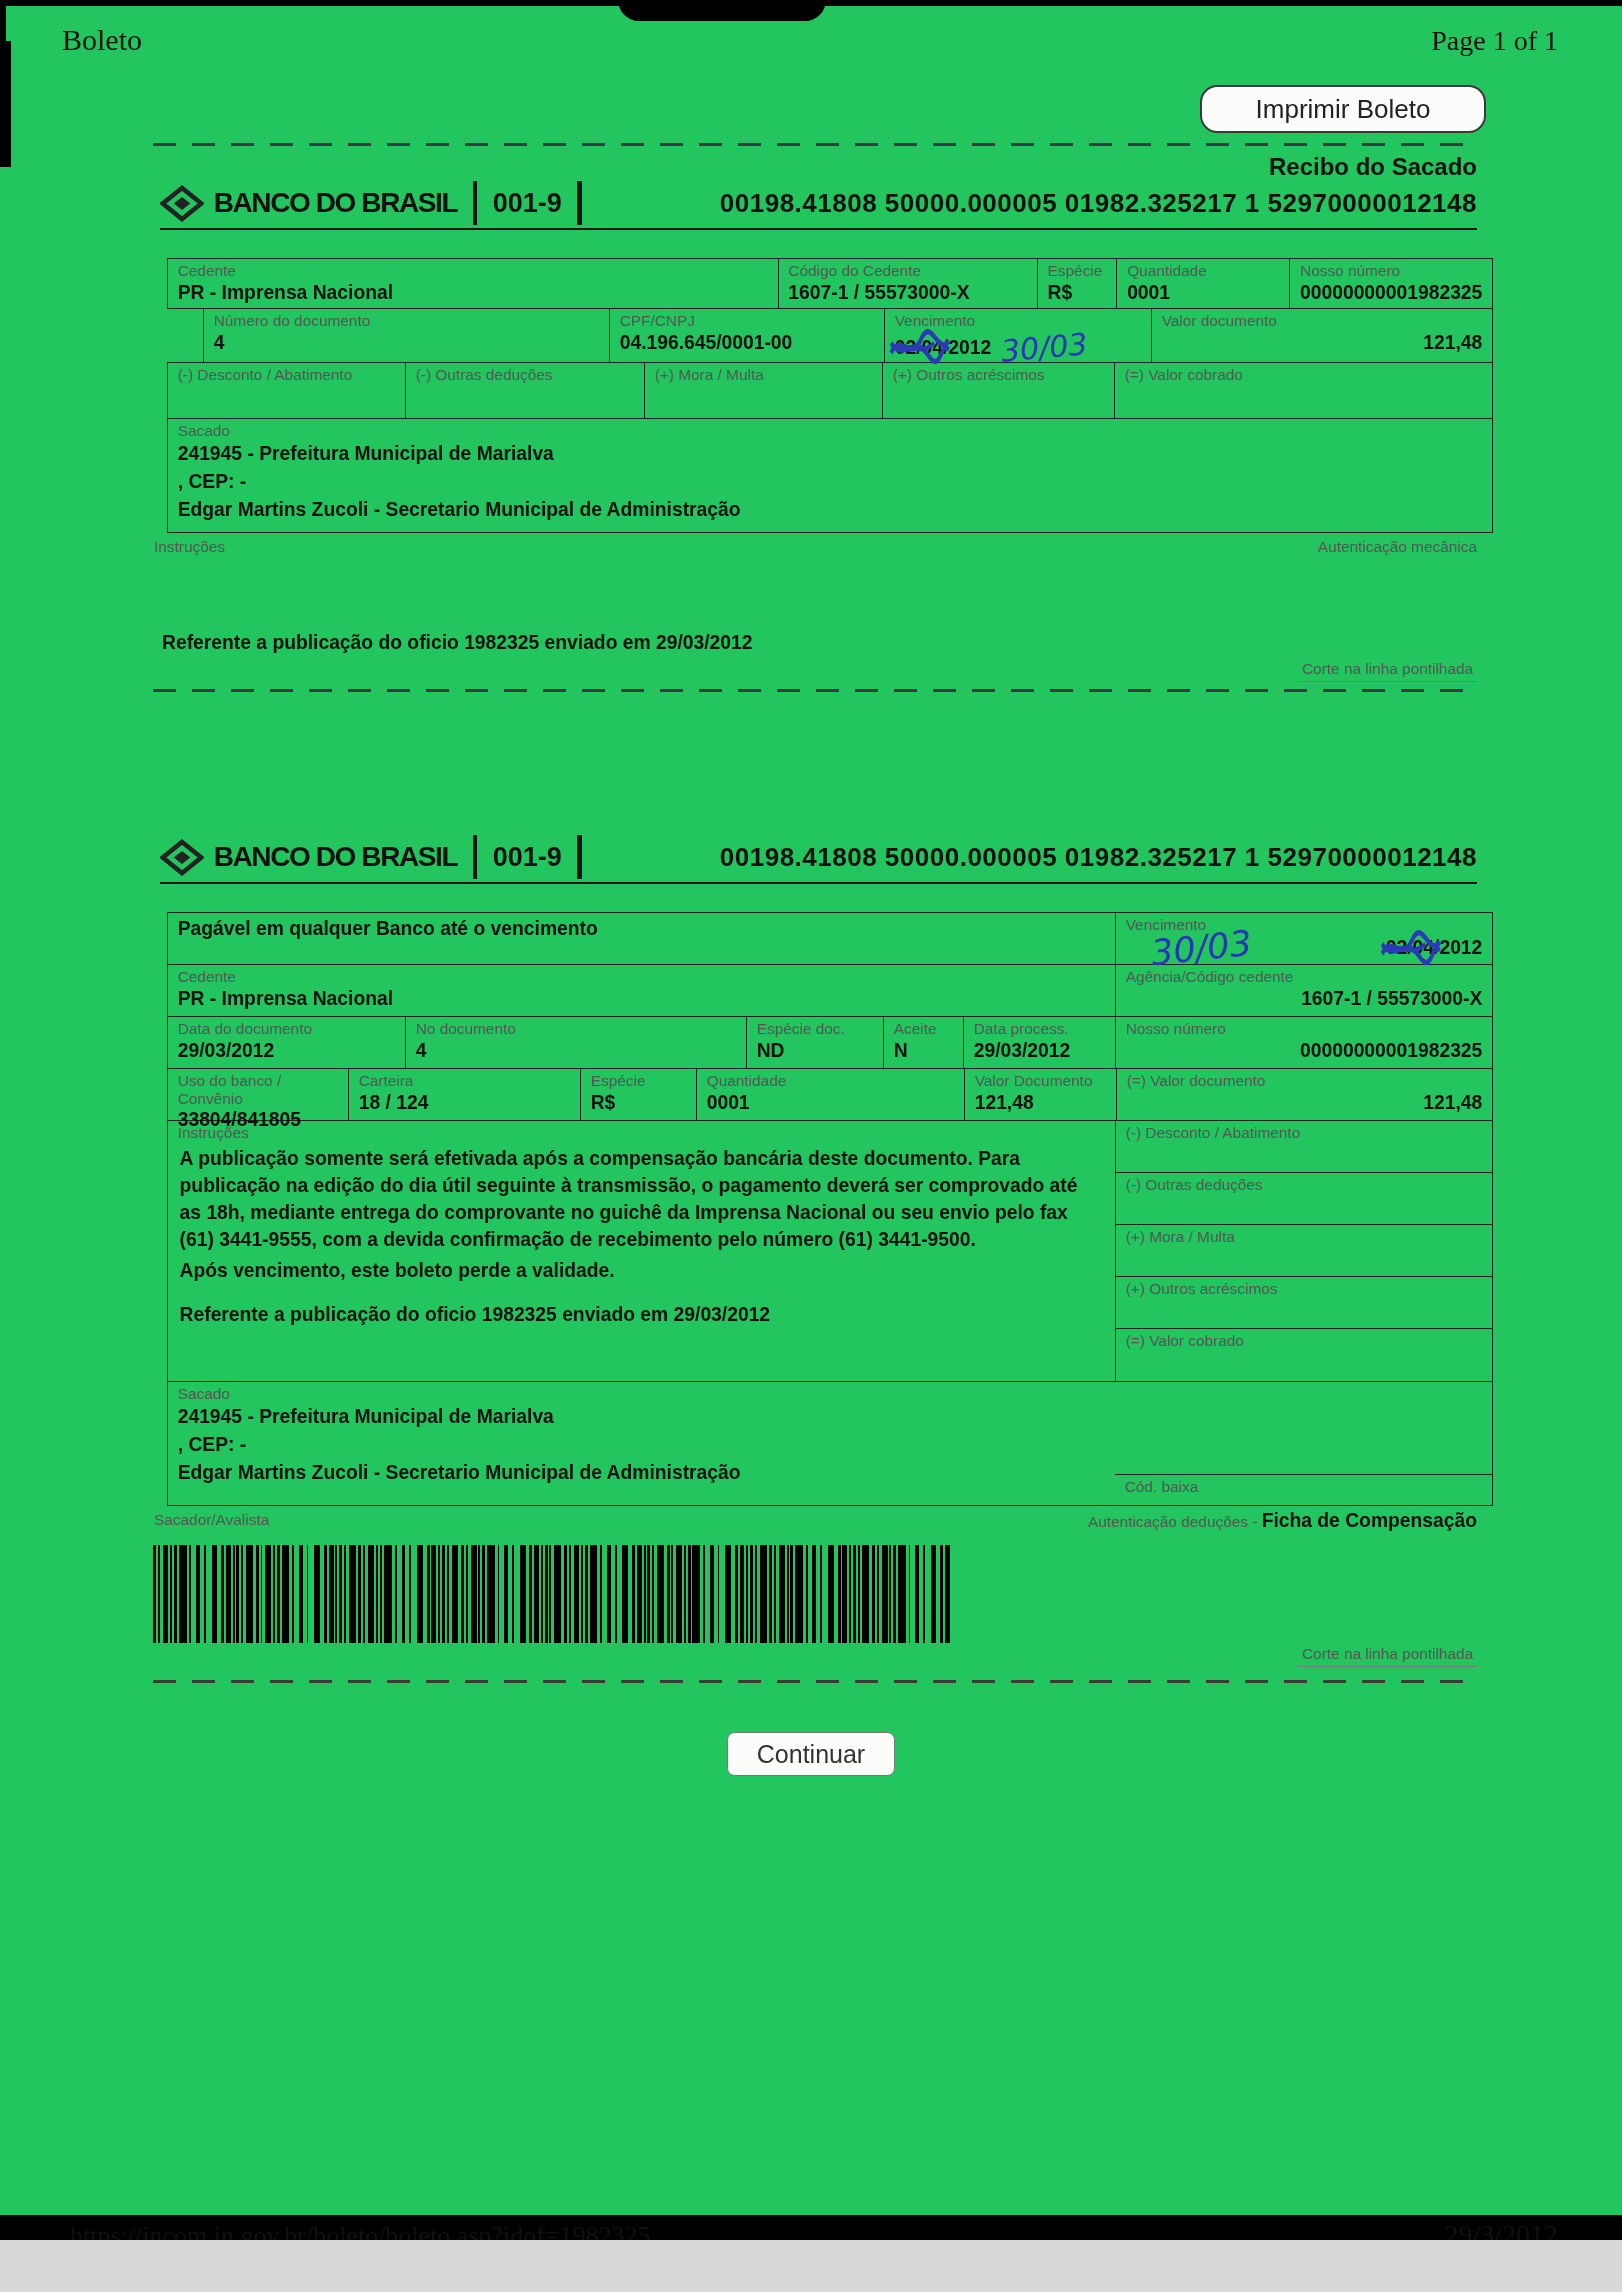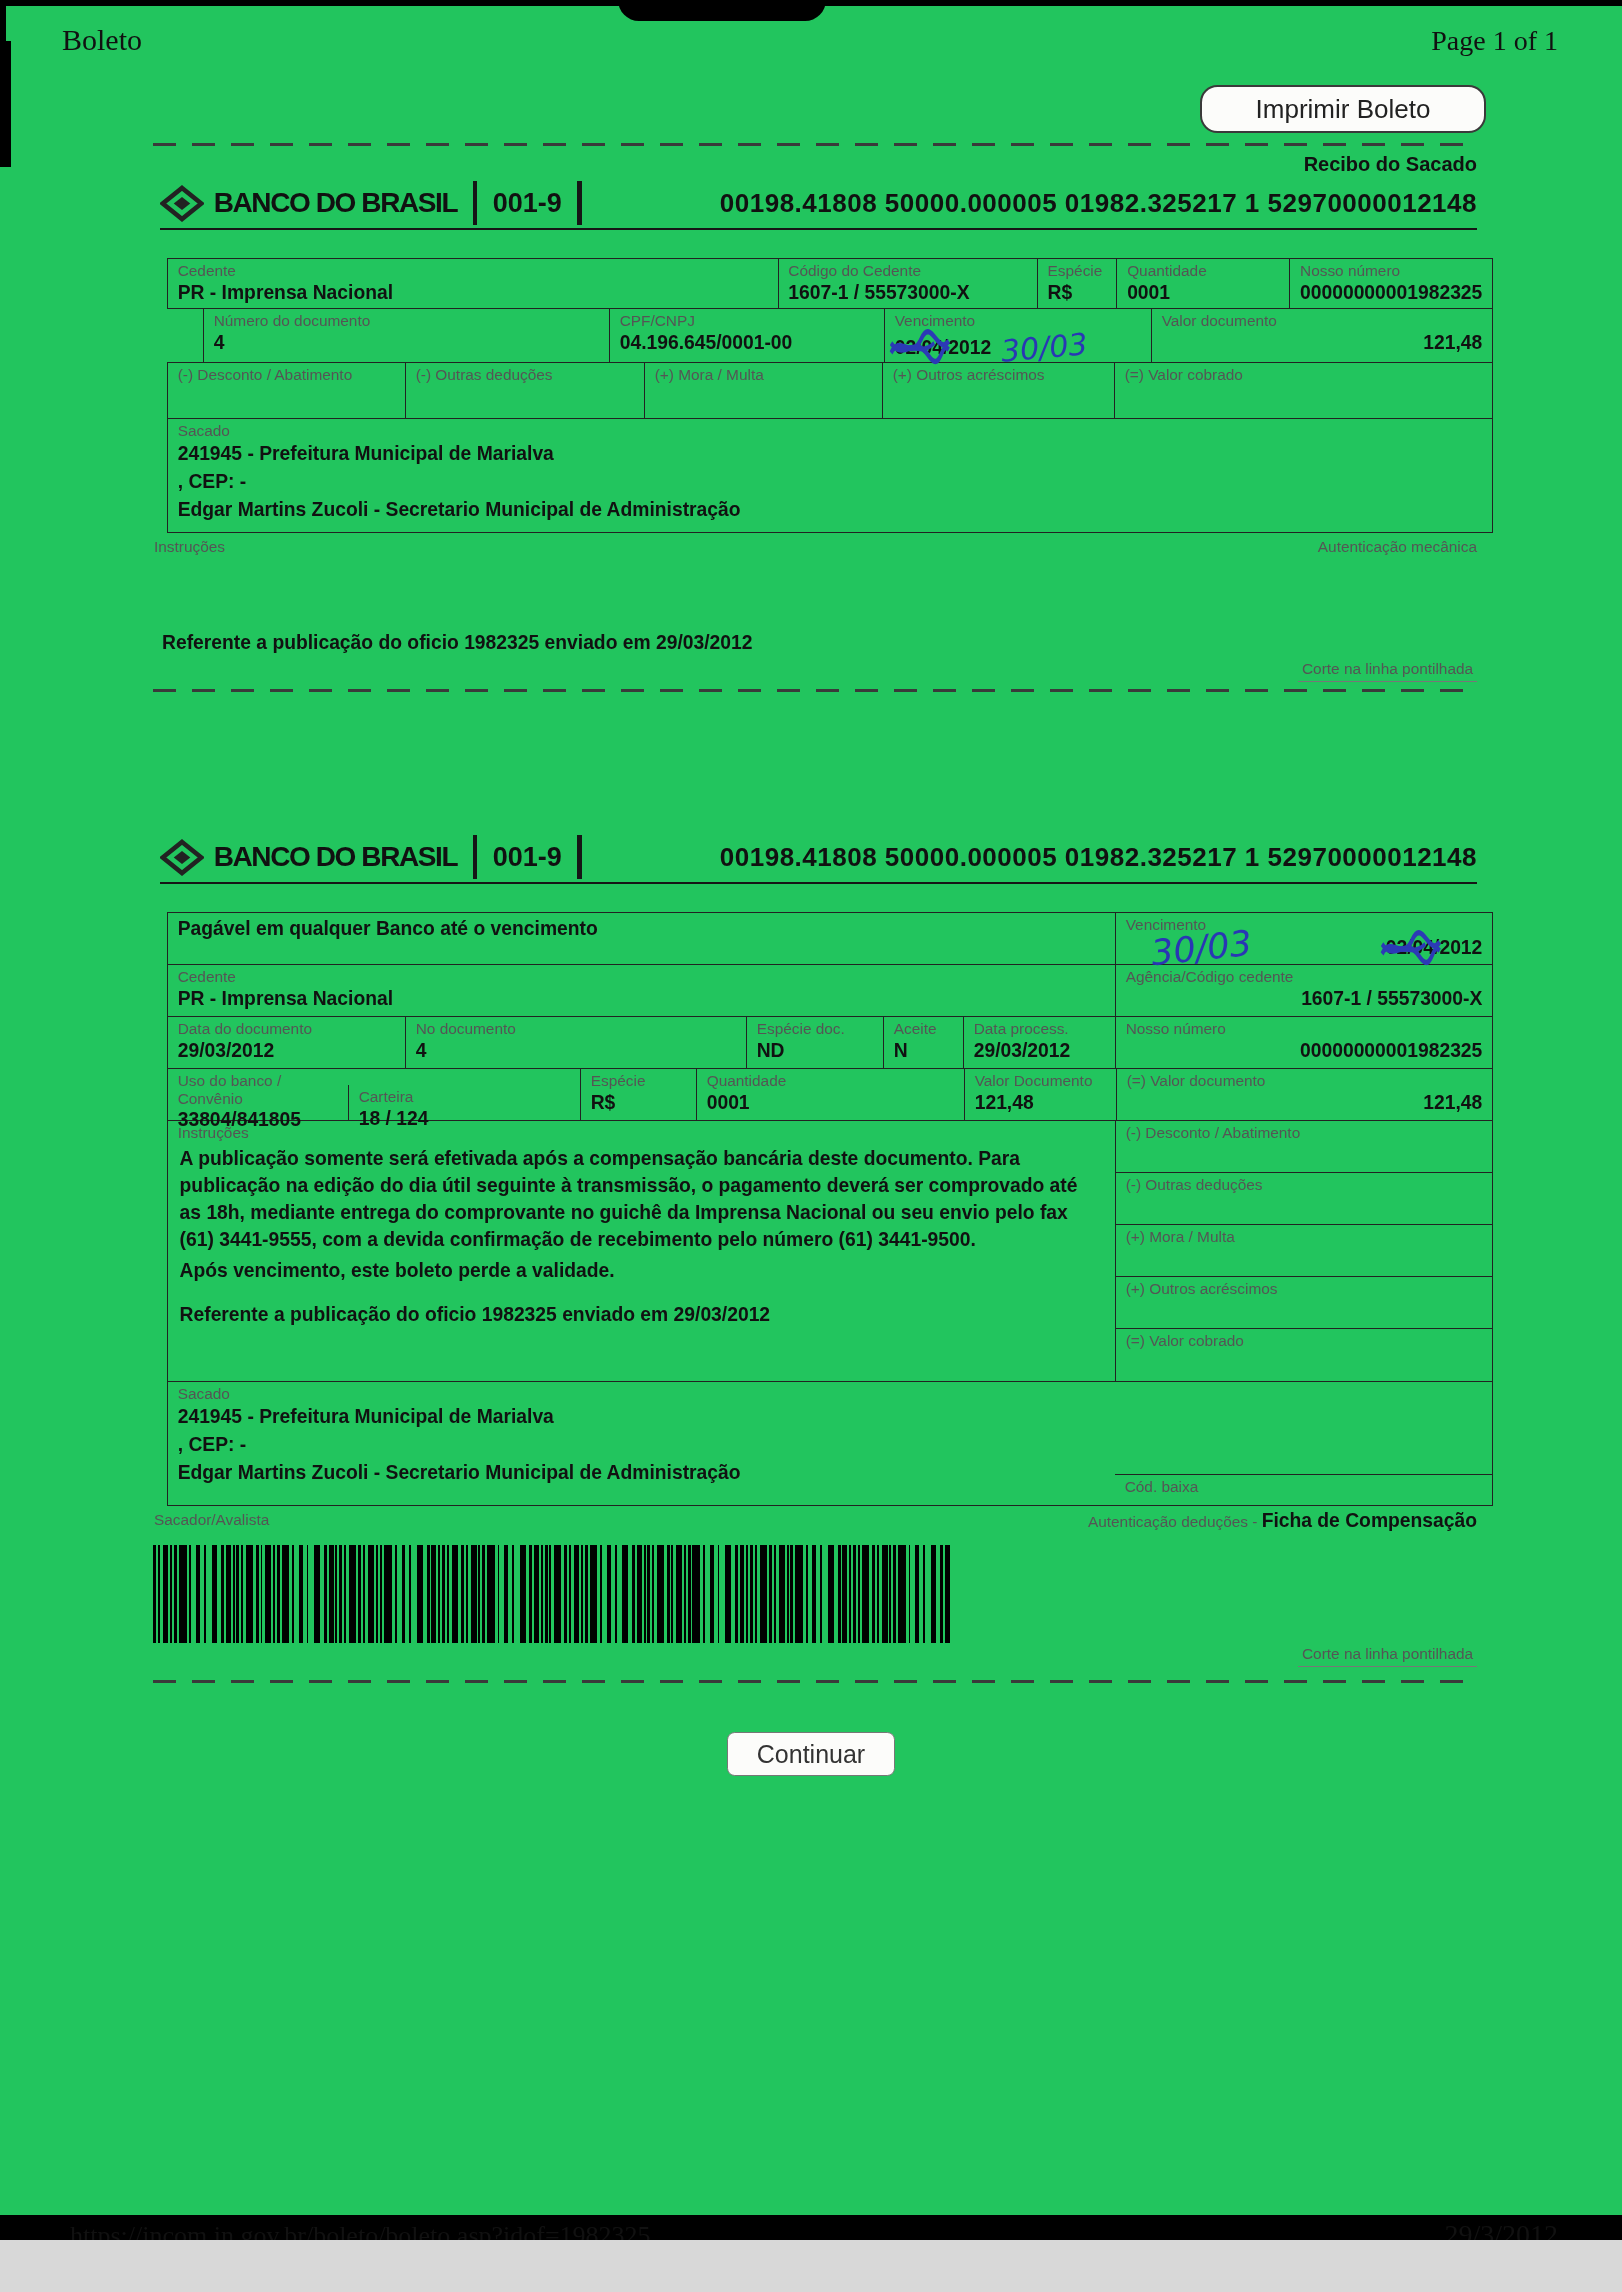--- a/index.html
+++ b/index.html
@@ -22,21 +22,21 @@
   .print-btn{position:absolute;top:85px;left:1200px;width:282px;height:44px;
              border:2.4px solid #3a3a3a;border-radius:17.4px;font-size:26px;}
   .continue-btn{position:absolute;top:1732px;left:50%;transform:translateX(-50%);
                 width:166px;height:42px;border:1.9px solid #777;border-radius:7.7px;font-size:25px;color:#333;}
 
   .dashes{position:absolute;left:153px;width:1326px;height:2.9px;
           background:repeating-linear-gradient(90deg,#3a3a3a 0 23px,transparent 23px 39px);}
   .cut-label{position:absolute;right:145px;font-size:15.4px;color:#555;
              border-bottom:1px solid #777;padding:0 3.9px 2.9px 3.9px;}
 
-  .receipt-label{position:absolute;top:153px;right:145px;font-size:20px;font-weight:bold;margin-left:44px;}
+  .receipt-label{position:absolute;top:153px;right:145px;font-size:24px;font-weight:bold;margin-left:44px;}
 
   
   .bank-header{position:absolute;left:160px;width:1317px;height:50px;display:flex;align-items:center;
                border-bottom:2.9px solid #161616;}
   .bank-name{font-size:28px;font-weight:bold;letter-spacing:-1.4px;margin-left:9.7px;white-space:nowrap;}
   .bank-sep{width:4.8px;height:44px;background:#161616;margin:0 15.4px;flex:none;}
   .bank-code{font-size:27px;font-weight:bold;white-space:nowrap;}
   .digitable{flex:1;text-align:right;font-size:26px;font-weight:bold;letter-spacing:0.5px;white-space:nowrap;}
 
   
@@ -258,21 +258,21 @@
       <div class="tcell" style="flex:1;">
         <div class="lbl">Nosso número</div>
         <div class="val right">00000000001982325</div>
       </div>
     </div>
     <div class="trow" style="height:52px;">
       <div class="tcell" style="width:181px;">
         <div class="lbl">Uso do banco / Convênio</div>
         <div class="val">33804/841805</div>
       </div>
-      <div class="tcell" style="width:232px;margin-top:16px;">
+      <div class="tcell" style="width:232px;">
         <div class="lbl">Carteira</div>
         <div class="val">18 / 124</div>
       </div>
       <div class="tcell" style="width:116px;">
         <div class="lbl">Espécie</div>
         <div class="val">R$</div>
       </div>
       <div class="tcell" style="width:268px;">
         <div class="lbl">Quantidade</div>
         <div class="val">0001</div>

